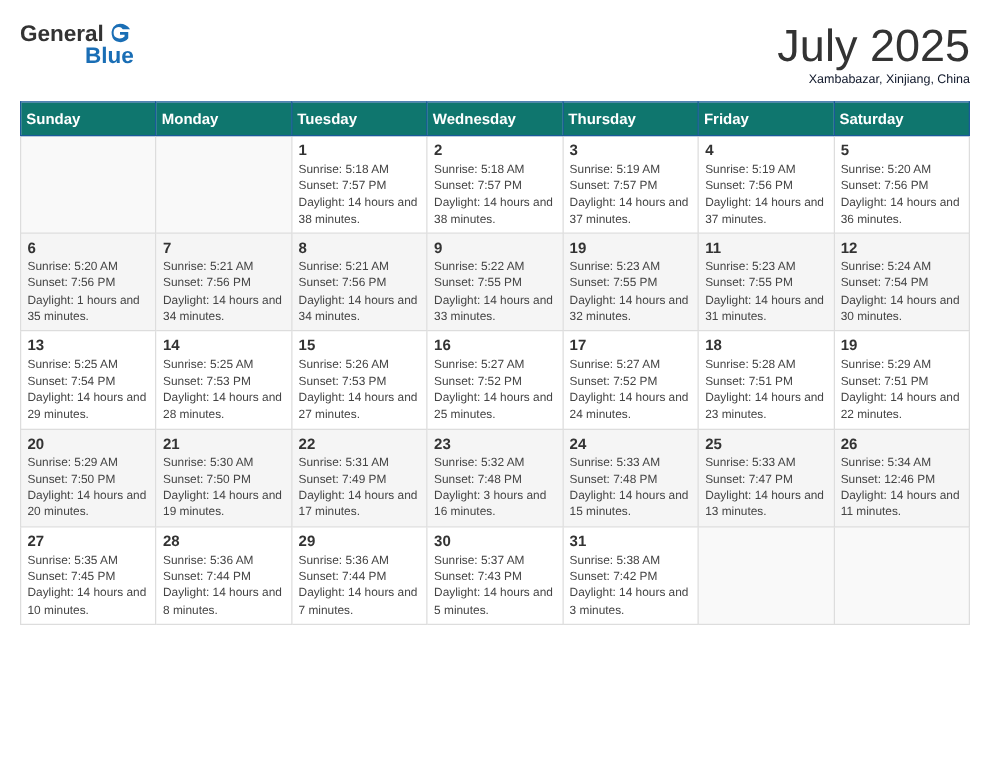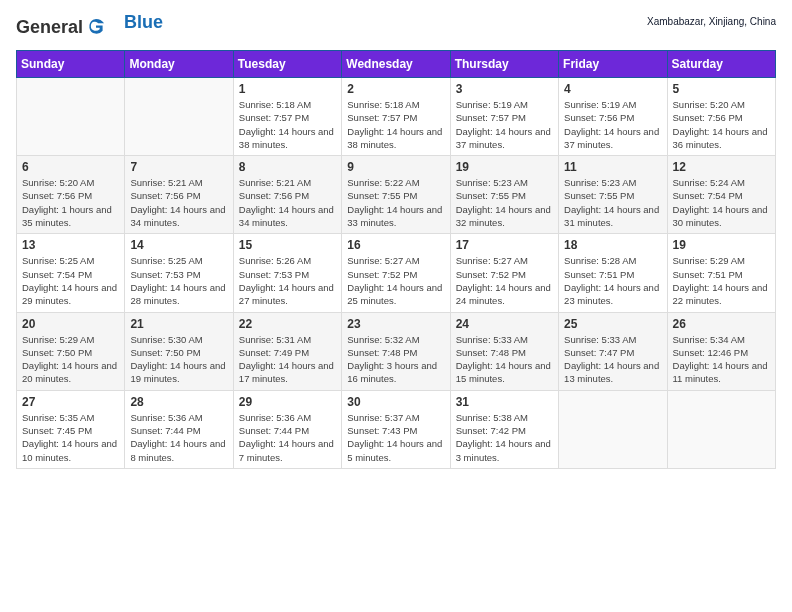--- a/index.html
+++ b/index.html
@@ -47,21 +47,21 @@
     .subtitle {
       font-size: 10px;
       color: #0f172a;
     }
     .calendar {
       width: 100%;
       border-collapse: collapse;
       border: 1px solid #ccc;
     }
     .calendar th {
-      background-color: #6d28d9;
+      background-color: #0f766e;
       color: #fff;
       font-size: 12px;
       font-weight: bold;
       padding: 6px 4px;
       text-align: left;
       border: 1px solid #1a5a9a;
     }
     .calendar td {
       vertical-align: top;
       border: 1px solid #ddd;
@@ -89,31 +89,32 @@
     }
     .row-shaded td {
       background-color: #f5f5f5;
     }
   </style>
 </head>
 <body>
 
 <div class="header">
   <div class="logo">
-    <div style="display:flex; flex-direction:row; align-items:flex-start;">
+    <div style="display:flex; flex-direction:column; align-items:flex-end;">
       <div style="display:flex; align-items:center;">
         <span class="logo-text-general">General</span>
         <svg class="logo-icon" viewBox="0 0 30 30" xmlns="http://www.w3.org/2000/svg">
           <path d="M15 4 Q22 4 26 10 L18 10 Q16 7 12 8 Q8 9 8 14 Q8 19 13 20 Q17 21 20 18 L20 16 L15 16 L15 13 L24 13 L24 20 Q20 25 14 24 Q7 23 6 16 Q5 9 11 5 Z" fill="#1a6eb5"></path>
         </svg>
       </div>
       <span class="logo-text-blue" style="margin-top:-4px; margin-left:17px;">Blue</span>
     </div>
   </div>
   <div class="title-block">
+    <div class="month-title">July 2025</div>
     <div class="subtitle">Xambabazar, Xinjiang, China</div>
   </div>
 </div>
 
 <table class="calendar">
   <thead>
     <tr>
     <th>Sunday</th>
         <th>Monday</th>
         <th>Tuesday</th>

